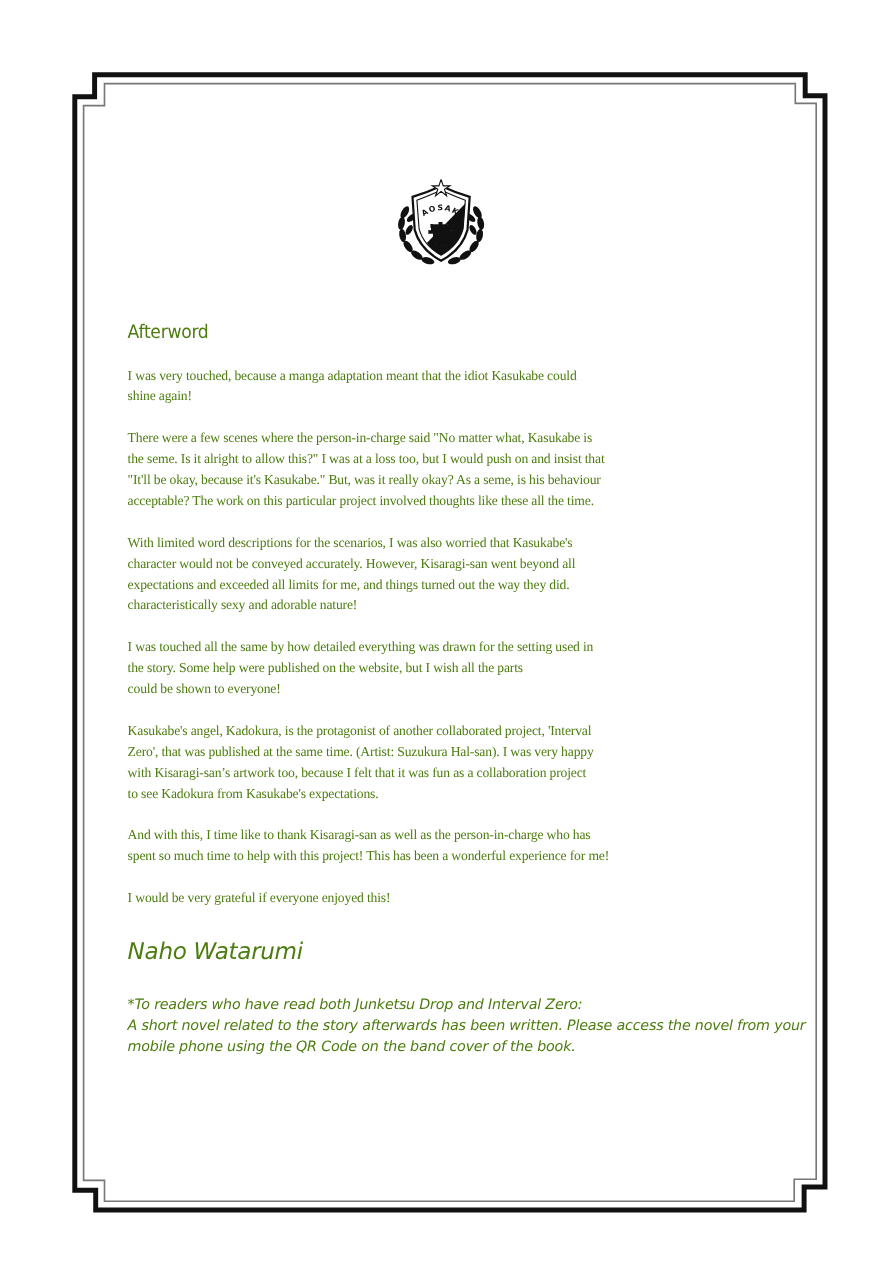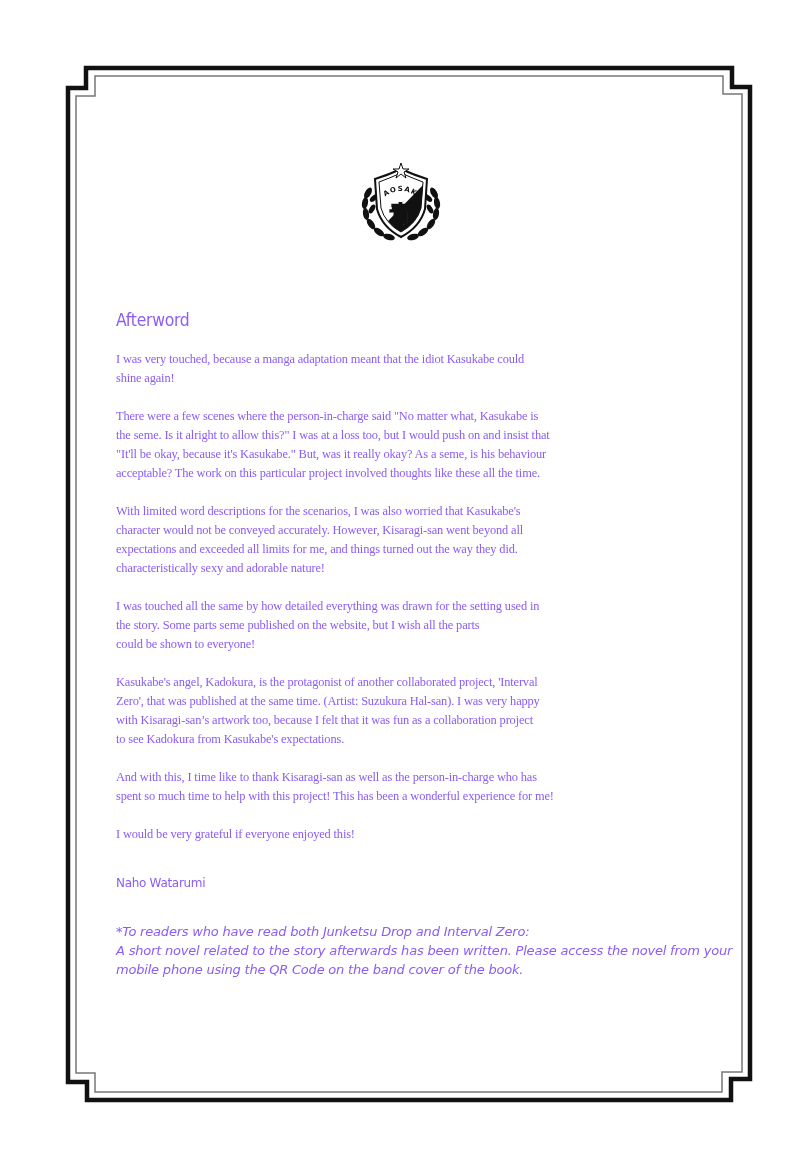--- a/index.html
+++ b/index.html
@@ -1,35 +1,35 @@
 <!DOCTYPE html>
 <html><head>
   <meta charset="utf-8">
   <style>
     html, body { margin: 0; padding: 0; background: #ffffff; }
     body { width: 800px; height: 1163px; position: relative; overflow: hidden; }
     .frame { position: absolute; left: 0; top: 0; width: 800px; height: 1163px; }
     .emblem { position: absolute; left: 358px; top: 163px; width: 86px; height: 80px; }
     .content {
-      position: absolute; left: 116px; top: 306px; width: 600px;
-      font-family: "DejaVu Sans", sans-serif; color: #8b5cf6;
+      position: absolute; left: 116px; top: 288px; width: 600px;
+      font-family: "DejaVu Sans", sans-serif; color: #4d7c0f;
     }
     .heading {
       font-family: "DejaVu Sans", sans-serif; font-size: 17px; font-weight: normal;
       margin: 0; letter-spacing: -0.3px; transform: scaleX(0.92); transform-origin: left;
       line-height: 28px; height: 28px;
     }
     .para {
       font-size: 12.4px; line-height: 19px; margin: 0; letter-spacing: -0.15px;
       white-space: nowrap;
     }
     .para .ln { display: block; font-family: Liberation Serif, serif; }
     .gap-title { height: 16px; }
     .gap { height: 19px; }
-    .signature { font-size: 12px; line-height: 22px; margin: 0; letter-spacing: -0.3px; }
+    .signature { font-size: 21px; line-height: 22px; margin: 0; letter-spacing: -0.3px; font-style: italic; }
     .note { font-size: 13px; line-height: 19px; margin: 0; font-style: italic; white-space: nowrap; letter-spacing: -0.2px; }
     .note .ln { display: block; }
   </style>
 </head>
 <body>
 
 <svg class="frame" viewBox="0 0 800 1163" xmlns="http://www.w3.org/2000/svg">
 
   <polygon points="86,68 732,68 732,87 750,87 750,1079 731,1079 731,1100 87,1100 87,1082 68,1082 68,88 86,88" fill="none" stroke="#111" stroke-width="4.5" stroke-linejoin="miter"></polygon>
 
@@ -98,21 +98,21 @@
   <p class="para">
     <span class="ln">With limited word descriptions for the scenarios, I was also worried that Kasukabe's</span>
     <span class="ln">character would not be conveyed accurately. However, Kisaragi-san went beyond all</span>
     <span class="ln">expectations and exceeded all limits for me, and things turned out the way they did.</span>
     <span class="ln">characteristically sexy and adorable nature!</span>
   </p>
   <div class="gap"></div>
 
   <p class="para">
     <span class="ln">I was touched all the same by how detailed everything was drawn for the setting used in</span>
-    <span class="ln">the story. Some parts seme published on the website, but I wish all the parts</span>
+    <span class="ln">the story. Some help were published on the website, but I wish all the parts</span>
     <span class="ln">could be shown to everyone!</span>
   </p>
   <div class="gap"></div>
 
   <p class="para">
     <span class="ln">Kasukabe's angel, Kadokura, is the protagonist of another collaborated project, 'Interval</span>
     <span class="ln">Zero', that was published at the same time. (Artist: Suzukura Hal-san). I was very happy</span>
     <span class="ln">with Kisaragi-san’s artwork too, because I felt that it was fun as a collaboration project</span>
     <span class="ln">to see Kadokura from Kasukabe's expectations.</span>
   </p>

